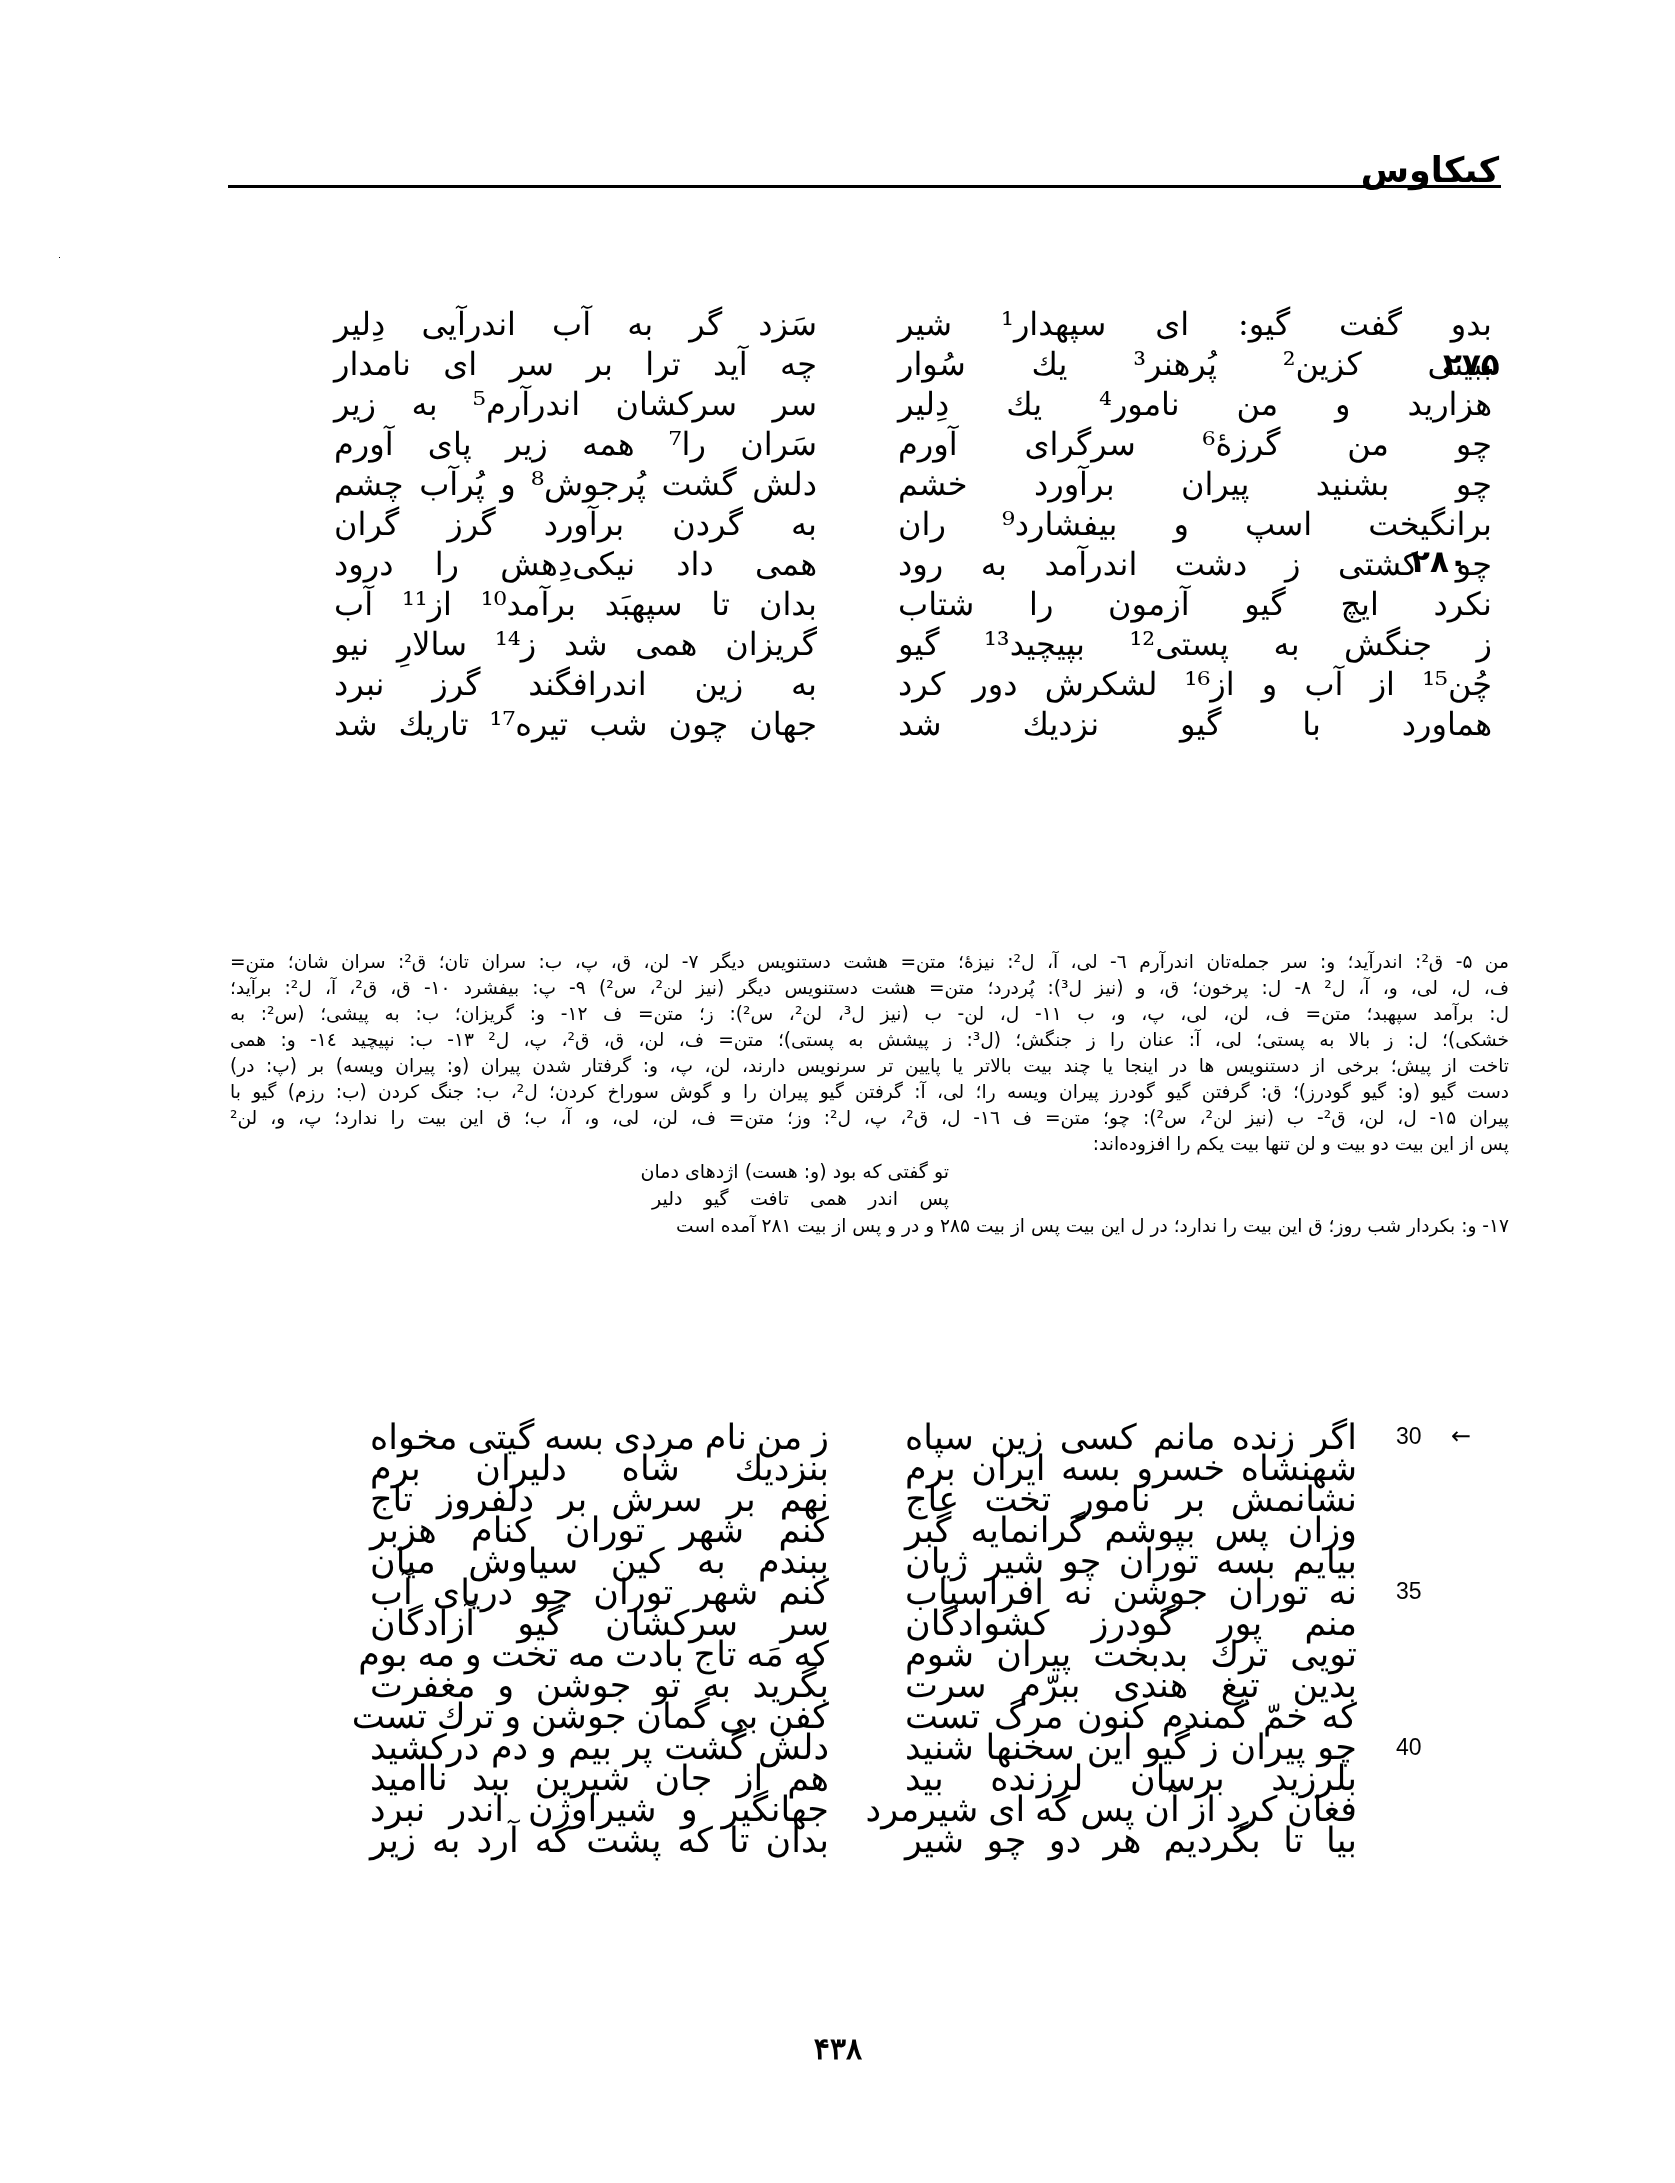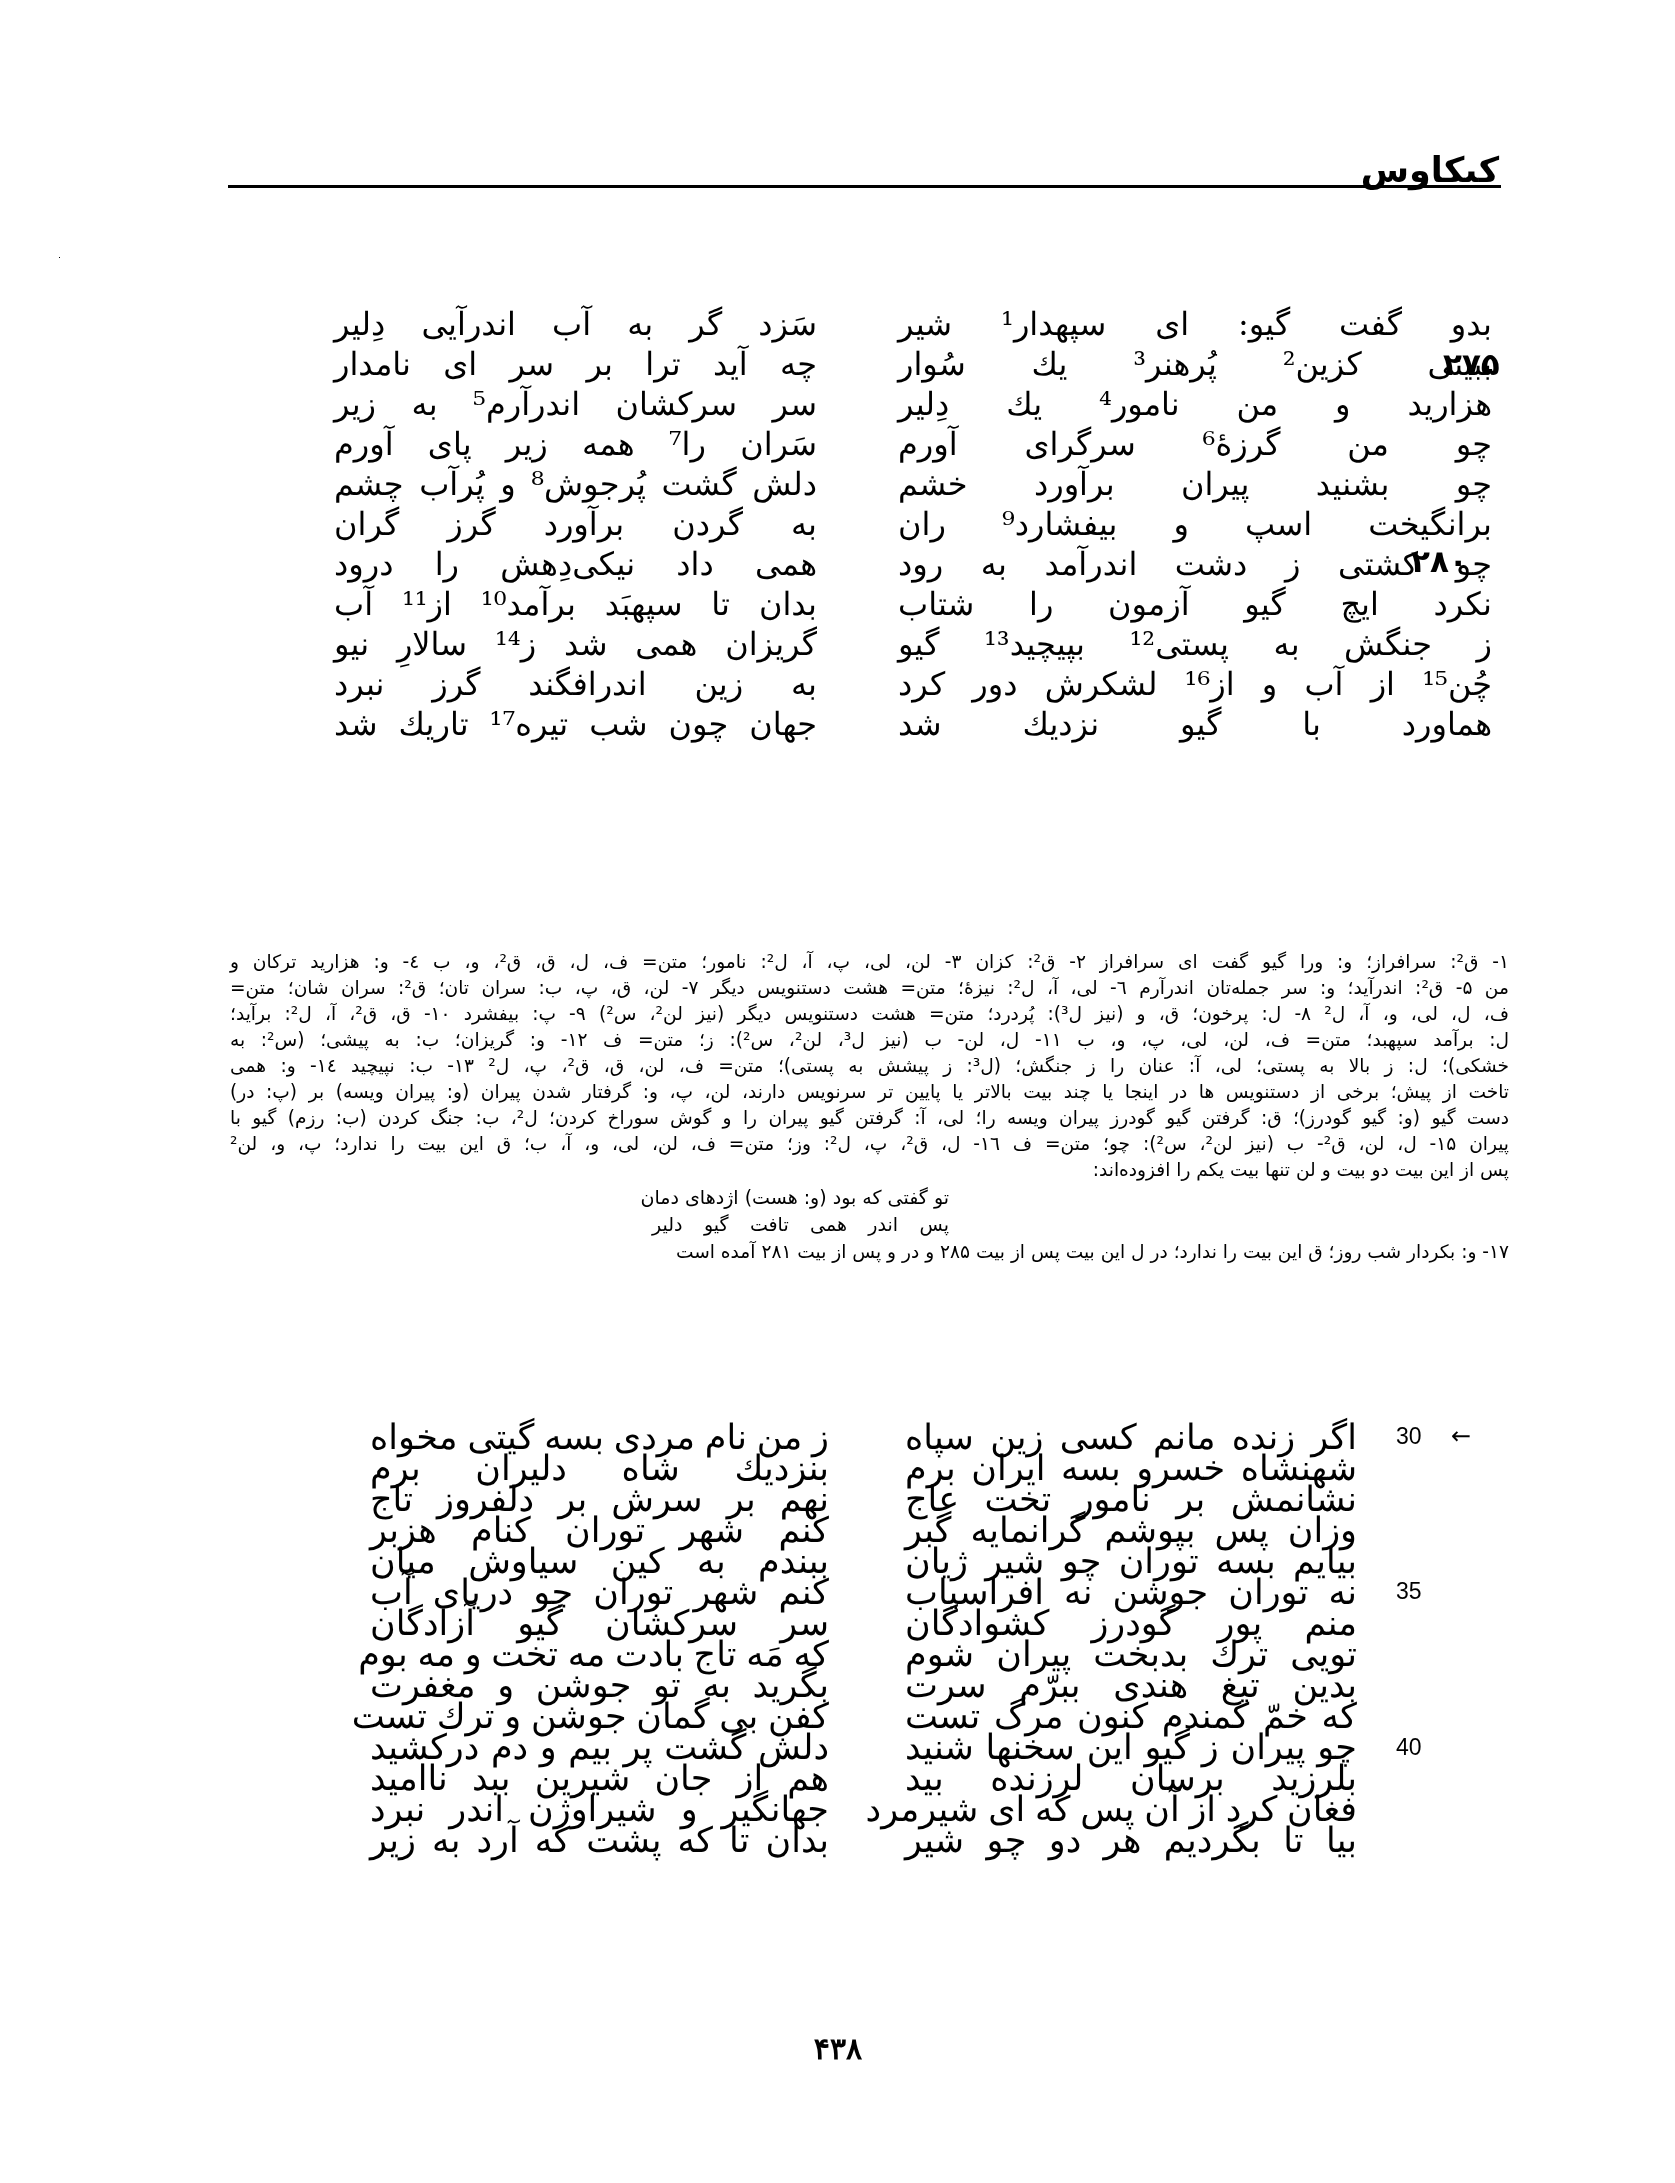--- a/index.html
+++ b/index.html
@@ -188,21 +188,20 @@
         <div class="hemistich">گریزان همی شد ز¹⁴ سالارِ نیو</div>
         <div class="hemistich">به زین اندرافگند گرز نبرد</div>
         <div class="hemistich">جهان چون شب تیره¹⁷ تاریك شد</div>
       </div>
     <div class="verse-num" style="left:1411px; top:40px;margin-left:32px;">۲۷۵</div>
     <div class="verse-num" style="left:1411px; top:237px;">۲۸۰</div>
   </div>
 
   <div class="footnotes">
     <div id="fn-lines">
-        <div class="fn-line">۱- ق²: سرافراز؛ و: ورا گیو گفت ای سرافراز   ۲- ق²: کزان   ۳- لن، لی، پ، آ، ل²: نامور؛ متن= ف، ل، ق، ق²، و، ب   ٤- و: هزارید ترکان و</div>
         <div class="fn-line">من ۵- ق²: اندرآید؛ و: سر جمله‌تان اندرآرم   ٦- لی، آ، ل²: نیزهٔ؛ متن= هشت دستنویس دیگر   ۷- لن، ق، پ، ب: سران تان؛ ق²: سران شان؛ متن=</div>
         <div class="fn-line">ف، ل، لی، و، آ، ل²   ۸- ل: پرخون؛ ق، و (نیز ل³): پُردرد؛ متن= هشت دستنویس دیگر (نیز لن²، س²)   ۹- پ: بیفشرد   ۱۰- ق، ق²، آ، ل²: برآید؛</div>
         <div class="fn-line">ل: برآمد سپهبد؛ متن= ف، لن، لی، پ، و، ب   ۱۱- ل، لن- ب (نیز ل³، لن²، س²): ز؛ متن= ف   ۱۲- و: گریزان؛ ب: به پیشی؛ (س²: به</div>
         <div class="fn-line">خشکی)؛ ل: ز بالا به پستی؛ لی، آ: عنان را ز جنگش؛ (ل³: ز پیشش به پستی)؛ متن= ف، لن، ق، ق²، پ، ل²   ۱۳- ب: نپیچید   ۱٤- و: همی</div>
         <div class="fn-line">تاخت از پیش؛ برخی از دستنویس ها در اینجا یا چند بیت بالاتر یا پایین تر سرنویس دارند، لن، پ، و: گرفتار شدن پیران (و: پیران ویسه) بر (پ: در)</div>
         <div class="fn-line">دست گیو (و: گیو گودرز)؛ ق: گرفتن گیو گودرز پیران ویسه را؛ لی، آ: گرفتن گیو پیران را و گوش سوراخ کردن؛ ل²، ب: جنگ کردن (ب: رزم) گیو با</div>
         <div class="fn-line">پیران   ۱۵- ل، لن، ق²- ب (نیز لن²، س²): چو؛ متن= ف   ۱٦- ل، ق²، پ، ل²: وز؛ متن= ف، لن، لی، و، آ، ب؛ ق این بیت را ندارد؛ پ، و، لن²</div>
         <div class="fn-line short">پس از این بیت دو بیت و لن تنها بیت یکم را افزوده‌اند:</div>
       </div>
     <div class="fn-couplets">

